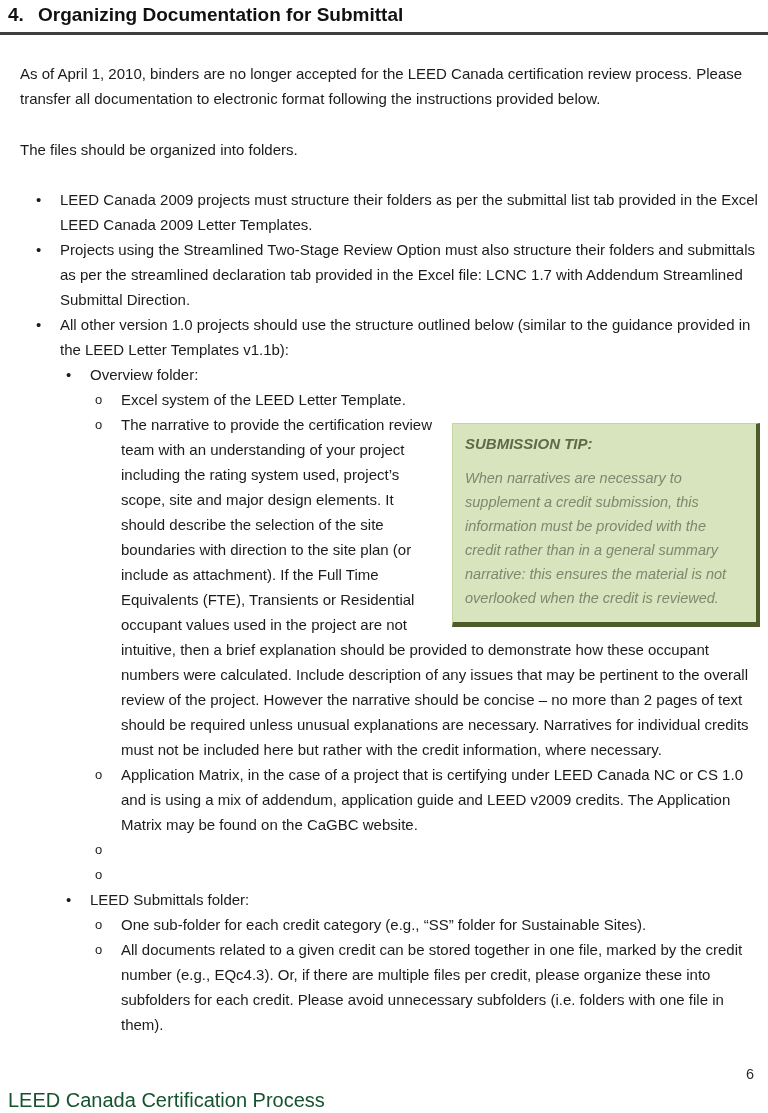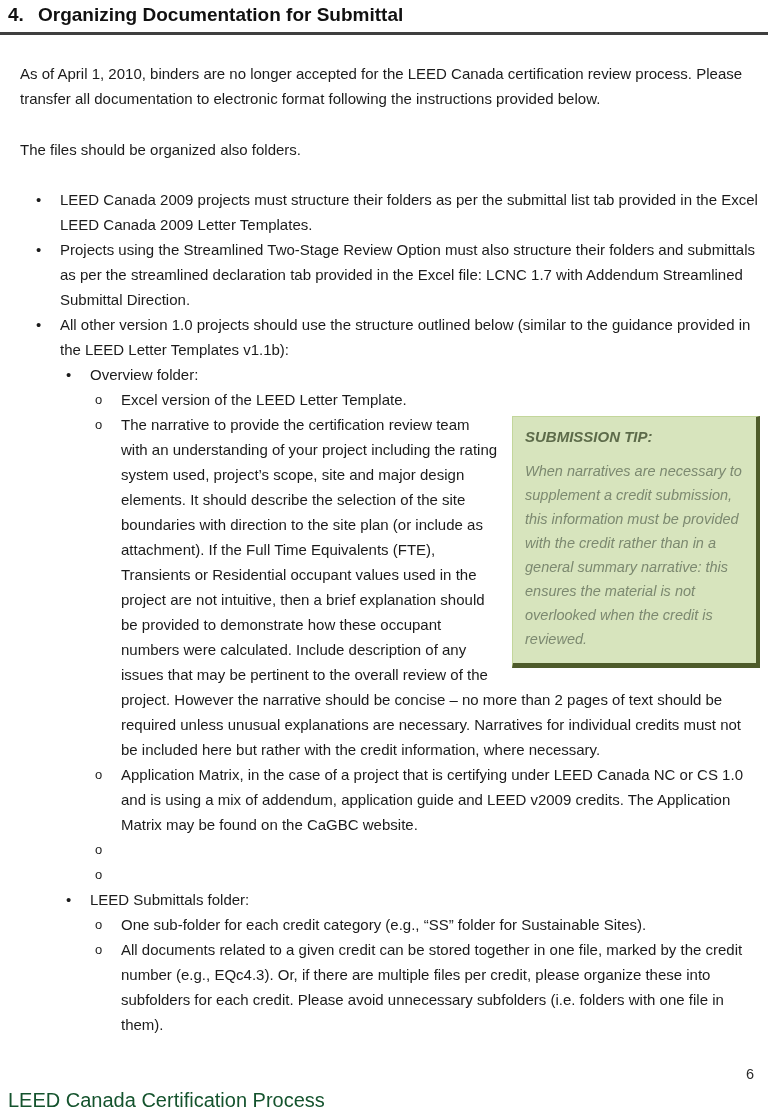--- a/index.html
+++ b/index.html
@@ -29,22 +29,22 @@
   .list{margin-top:25px;}
   .li{display:flex;align-items:flex-start;}
   .li .b{flex:0 0 24px;text-align:left;}
   .li.l1{padding-left:28px;}
   .li.l2{padding-left:58px;}
   .li.l3{padding-left:87px;}
   .li.l3 .b{flex:0 0 26px;font-size:13px;}
   .li .t{flex:1 1 auto;min-width:0;}
   .tipbox{
     float:right;
-    width:248px;
-    margin:4px 0 6px 14px;
+    width:308px;
+    margin:11px 0 6px 14px;
     box-sizing:border-box;
     background:var(--tip-bg,#d7e4bd);
     border:1px solid var(--tip-border,#c3d69b);
     border-right:4px solid var(--tip-shadow,#4e5b2a);
     border-bottom:5px solid var(--tip-shadow,#4e5b2a);
     padding:10px 12px 12px 12px;
     font-style:italic;
     color:var(--tip-text,#7c8970);
   }
   .tipbox .tip-heading{
@@ -71,21 +71,21 @@
 <div class="page">
   <div class="inner">
 
     <h1 class="title">
       <span class="num">4.</span>
       <span>Organizing Documentation for Submittal</span>
     </h1>
     <div class="rule"></div>
 
     <p class="para">As of April 1, 2010, binders are no longer accepted for the LEED Canada certification review process. Please transfer all documentation to electronic format following the instructions provided below.</p>
-    <p class="para">The files should be organized also folders.</p>
+    <p class="para">The files should be organized into folders.</p>
 
     <div class="list">
 
       <div class="li l1">
         <span class="b">•</span>
         <div class="t">LEED Canada 2009 projects must structure their folders as per the submittal list tab provided in the Excel LEED Canada 2009 Letter Templates.</div>
       </div>
 
       <div class="li l1">
         <span class="b">•</span>
@@ -97,21 +97,21 @@
         <div class="t">All other version 1.0 projects should use the structure outlined below (similar to the guidance provided in the LEED Letter Templates v1.1b):</div>
       </div>
 
       <div class="li l2">
         <span class="b">•</span>
         <div class="t">Overview folder:</div>
       </div>
 
       <div class="li l3">
         <span class="b">o</span>
-        <div class="t">Excel version of the LEED Letter Template.</div>
+        <div class="t">Excel system of the LEED Letter Template.</div>
       </div>
 
       <div class="li l3">
         <span class="b">o</span>
         <div class="t">
           <aside class="tipbox">
             <div class="tip-heading">SUBMISSION TIP:</div>
             <div class="tip-body">When narratives are necessary to supplement a credit submission, this information must be provided with the credit rather than in a general summary narrative: this ensures the material is not overlooked when the credit is reviewed.</div>
           </aside>
           <span>The narrative to provide the certification review team with an understanding of your project including the rating system used, project’s scope, site and major design elements. It should describe the selection of the site boundaries with direction to the site plan (or include as attachment). If the Full Time Equivalents (FTE), Transients or Residential occupant values used in the project are not intuitive, then a brief explanation should be provided to demonstrate how these occupant numbers were calculated. Include description of any issues that may be pertinent to the overall review of the project. However the narrative should be concise – no more than 2 pages of text should be required unless unusual explanations are necessary. Narratives for individual credits must not be included here but rather with the credit information, where necessary.</span>

